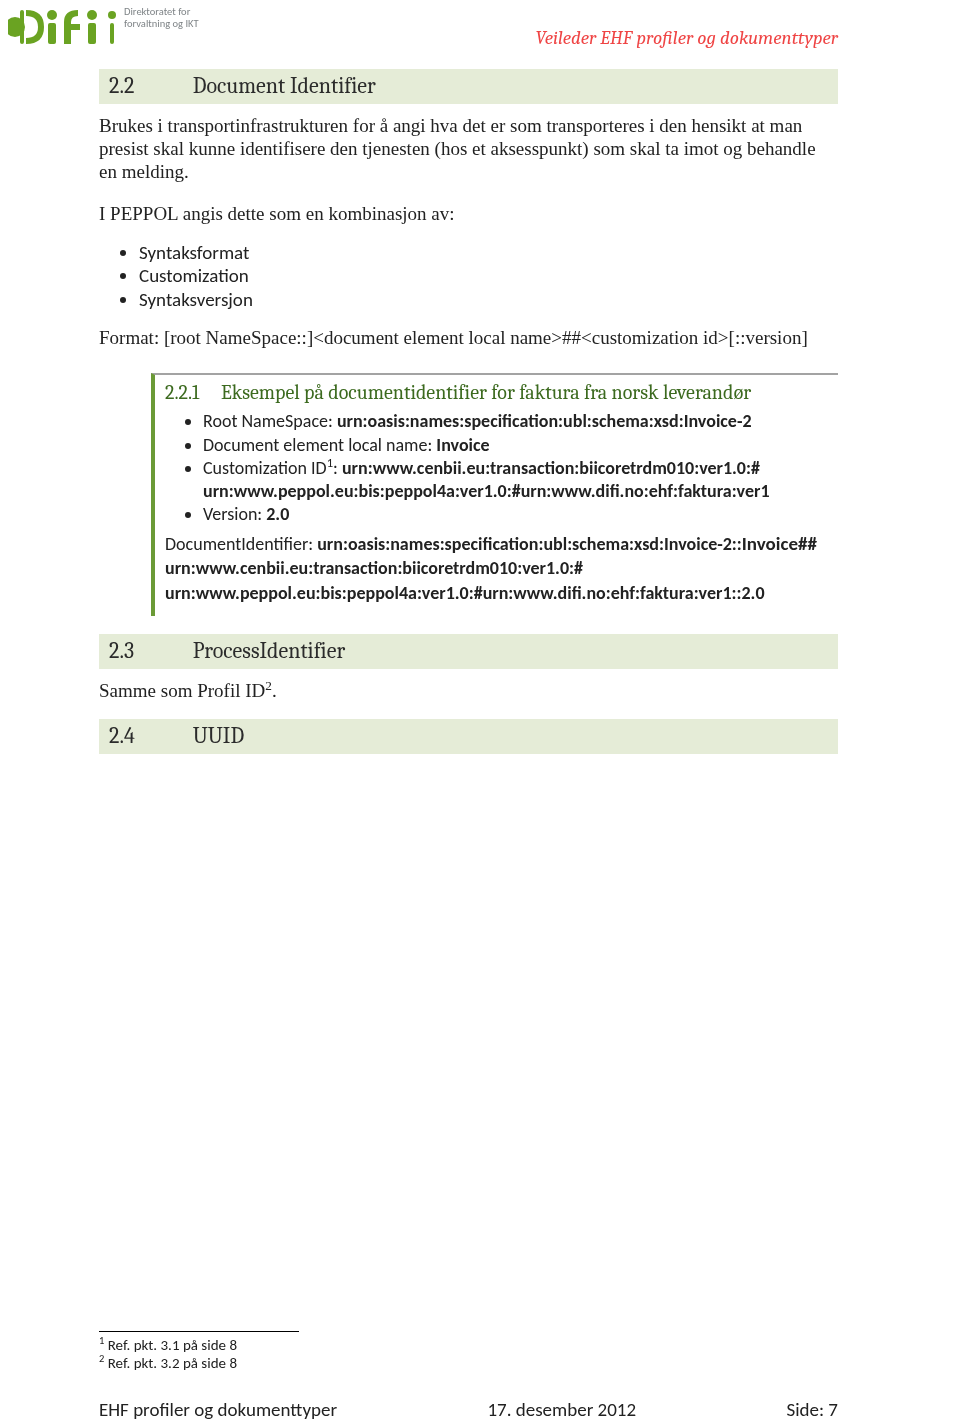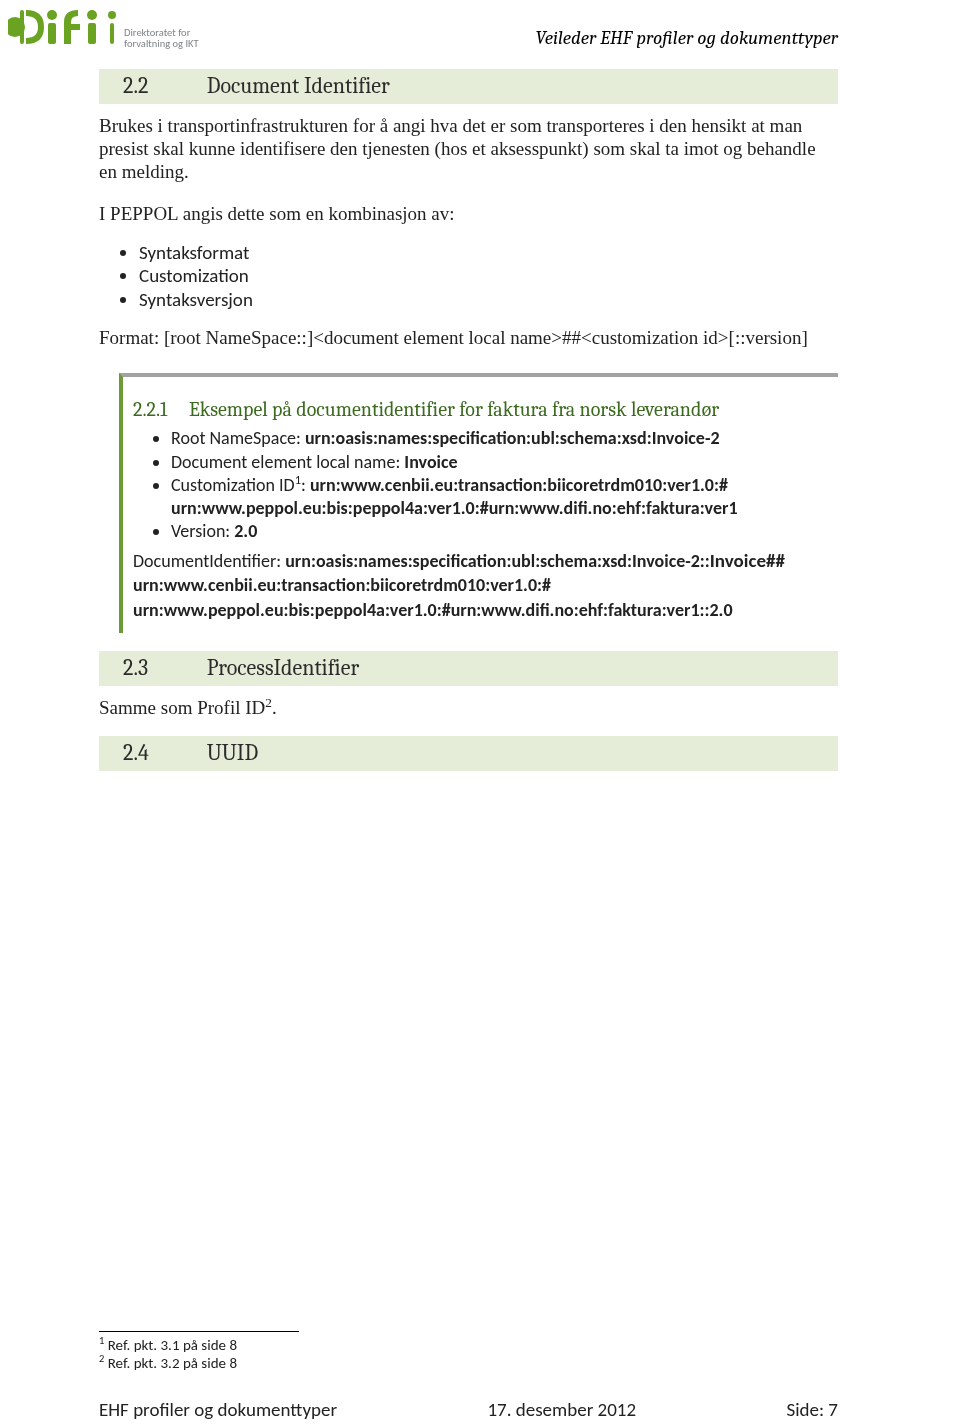--- a/index.html
+++ b/index.html
@@ -21,45 +21,45 @@
   }
   .header-area {
     position: relative;
     height: 55px;
   }
   .logo {
     position: absolute;
     left: 8px;
     top: 4px;
     display: flex;
-    align-items: flex-end;
+    align-items: flex-start;
   }
   .logo svg { display: block; }
   .logo-text {
     font-size: 10.5px;
     line-height: 1.1;
     color: #7f8487;
     margin-left: 6px;
     margin-top: 2px;
   }
   .header-title {
     position: absolute;
     right: 122px;
     top: 27px;
     font-size: 19px;
     font-style: italic;
-    color: #000000;
+    color: #ef4444;
     font-family: Cambria, Georgia, serif;
   }
   .content {
     padding: 0 122px 0 99px;
   }
   .hband {
     background: #e5ecd7;
-    padding: 4px 10px 5px 24px;
+    padding: 4px 10px 5px 10px;
     margin: 14px 0 10px 0;
   }
   .hband .num {
     display: inline-block;
     width: 80px;
     font-family: Cambria, Georgia, serif;
     font-size: 22px;
     color: #2b2b2b;
     vertical-align: baseline;
   }
@@ -78,23 +78,23 @@
     margin: 16px 0 10px 0;
     padding-left: 40px;
   }
   ul.bullets li {
     font-size: 19px;
     line-height: 1.25;
     margin: 0;
     list-style: disc;
   }
   .example-box {
-    margin: 24px 0 18px 20px;
-    padding: 21px 10px 10px 10px;
-    border-top: 4px solid #a3a3a3;
+    margin: 24px 0 18px 52px;
+    padding: 6px 10px 10px 10px;
+    border-top: 2px solid #a3a3a3;
     border-left: 4px solid #6b9a36;
     
   }
   .example-title {
     font-family: Cambria, Georgia, serif;
     font-size: 20px;
     color: #3c6a1f;
     margin: 0 0 6px 0;
   }
   .example-title .enum {

